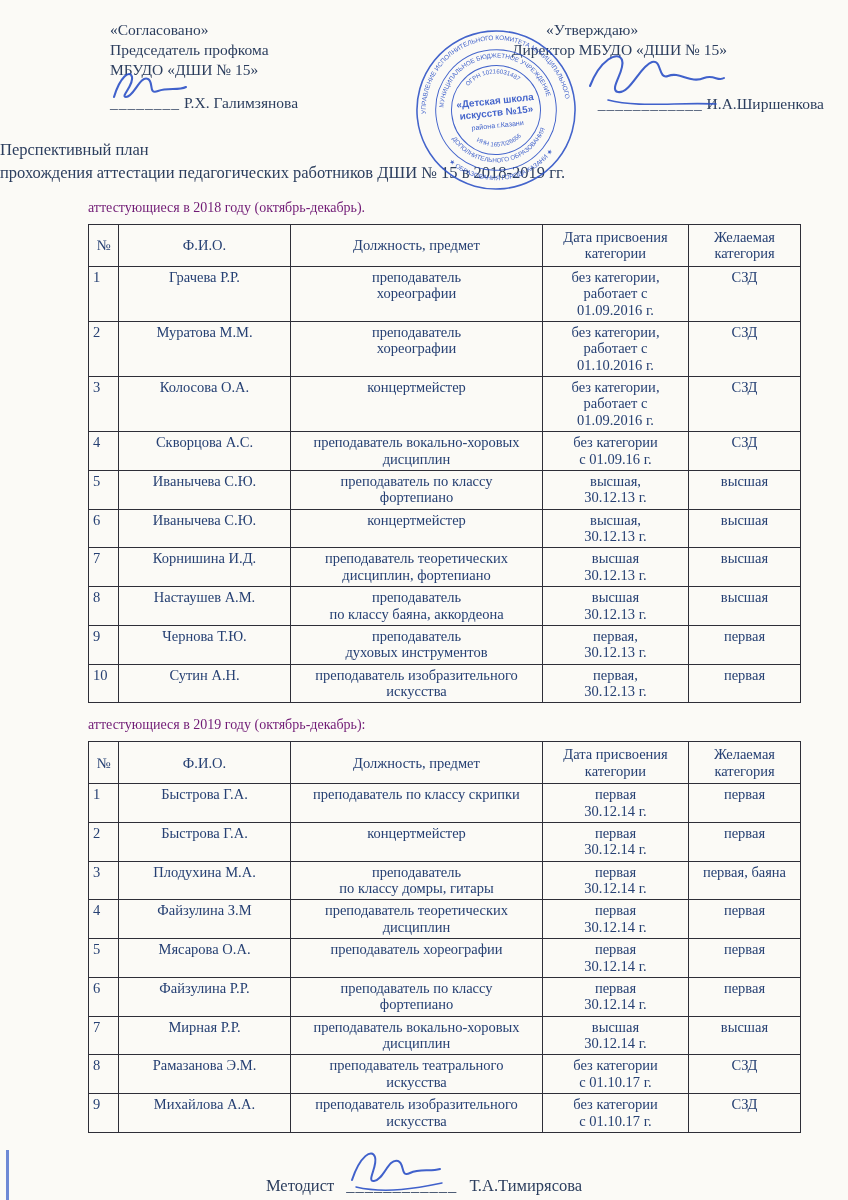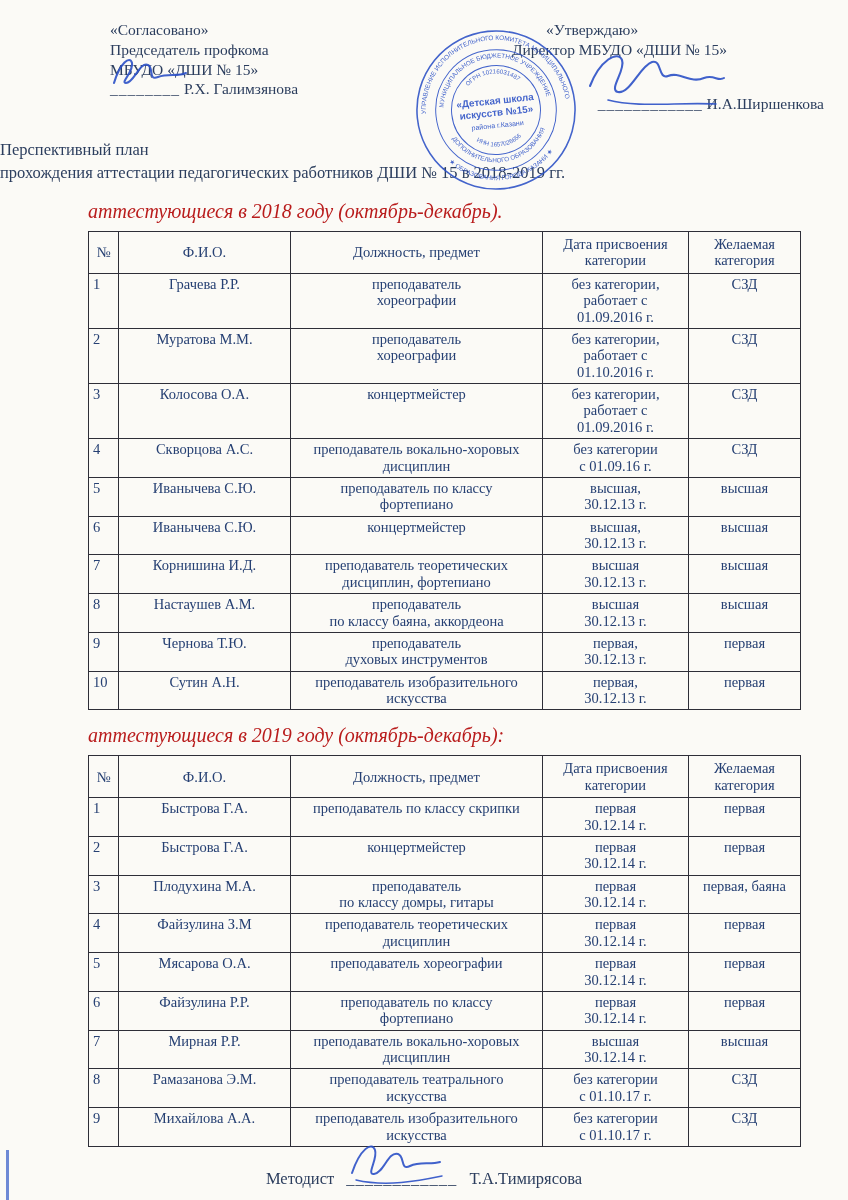--- a/index.html
+++ b/index.html
@@ -18,36 +18,36 @@
     display: flex;
     justify-content: space-between;
     padding: 20px 24px 0 110px;
     font-size: 15.5px;
     line-height: 1.28;
     color: #2c3e5e;
   }
   .approve-block { position: relative; }
   .right-block { width: 312px; }
   .right-block .first { padding-left: 34px; }
-  .sig-line { margin-top: 0; white-space: nowrap; position: relative; text-align: right; }
+  .sig-line { margin-top: 14px; white-space: nowrap; position: relative; text-align: right; }
   .right-block .sig-line { margin-top: 34px; text-align: right; }
   .underscores { letter-spacing: 1px; color: #2c3e5e; }
 
   
   .doc-title {
     font-size: 16.5px;
     margin-top: 26px;
     line-height: 1.35;
     color: #2c3e5e;
     position: relative;
     z-index: 2;
   }
 
   
-  .section-label { margin: 16px 0 8px 88px; font-size: 20px; color: #b91c1c; font-style: italic; }
+  .section-label { margin: 16px 0 8px 88px; font-size: 14px; color: #701a75; }
   .section-label.second { margin-top: 14px; }
 
   
   table.doc-table {
     margin-left: 88px;
     width: 712px;
     border-collapse: collapse;
     table-layout: fixed;
     font-size: 14.5px;
     line-height: 1.13;
@@ -66,21 +66,21 @@
   .doc-table th { vertical-align: middle; padding: 4px 2px; }
   .doc-table td:first-child { text-align: left; padding-left: 4px; }
   col.c0 { width: 30px; }
   col.c1 { width: 172px; }
   col.c2 { width: 252px; }
   col.c3 { width: 146px; }
   col.c4 { width: 112px; }
 
   
   .footer-line {
-    margin-top: 22px;
+    margin-top: 43px;
     text-align: center;
     font-size: 16.5px;
     position: relative;
     color: #2c3e5e;
   }
   .footer-line > span { margin: 0 4px; }
   .sig-anchor { position: relative; display: inline-block; }
 
   
   .stamp {

